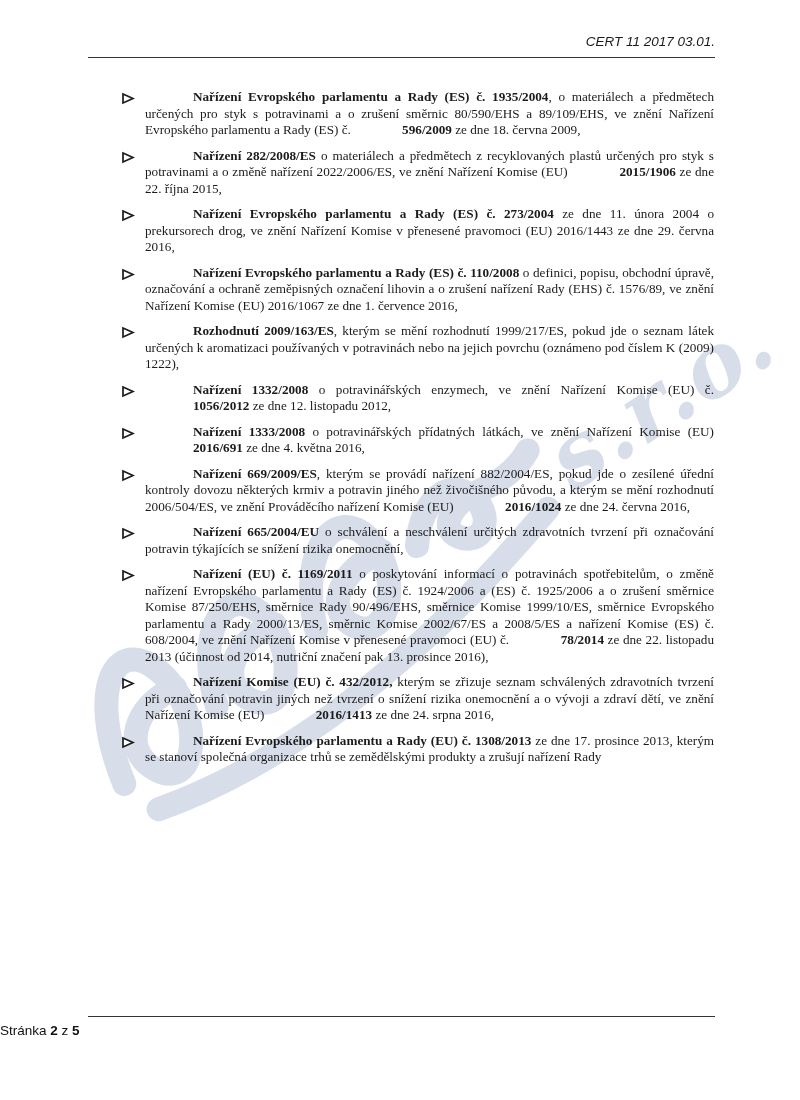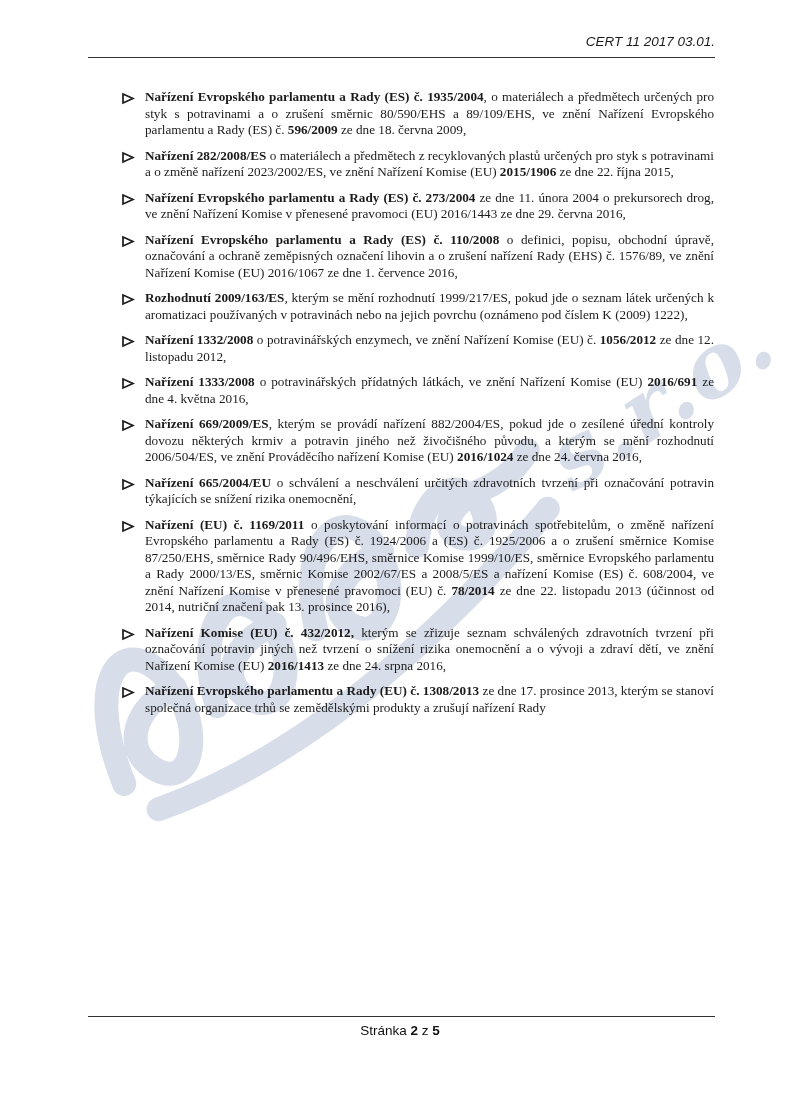--- a/index.html
+++ b/index.html
@@ -5,24 +5,24 @@
   html,body{margin:0;padding:0;background:#ffffff;}
   .page{position:relative;width:800px;height:1100px;background:#ffffff;overflow:hidden;
         font-family:"Liberation Serif",serif;color:#1b1b1b;}
   .watermark{position:absolute;left:0;top:0;z-index:0;pointer-events:none;}
   .header{position:absolute;top:34px;right:85px;z-index:1;
           font-family:"Liberation Sans",sans-serif;font-style:italic;font-size:13.5px;color:#1c1c1c;}
   .header-rule{position:absolute;top:57px;left:88px;right:85px;border-top:1.7px solid #333;z-index:1;}
   .list{position:absolute;top:89px;left:121px;width:593px;z-index:1;}
   .item{position:relative;padding-left:24px;margin-bottom:9px;font-size:13.2px;line-height:16.5px;}
   .item-text{text-align:justify;}
-  .item-text b{font-weight:bold;}
+  .item-text b{font-weight:bold;margin-left:48px;}
   .bullet{position:absolute;left:0;top:2px;width:14px;height:14px;display:inline-block;}
   .footer-rule{position:absolute;top:1016px;left:88px;right:85px;border-top:1.7px solid #333;z-index:1;}
-  .footer{position:absolute;top:1023px;left:0;width:100%;text-align:center;z-index:1;
+  .footer{position:absolute;top:1023px;left:0;width:100%;text-align:left;z-index:1;
           font-family:"Liberation Sans",sans-serif;font-size:13.5px;color:#111;}
   .footer b{font-weight:bold;}
 </style>
 </head>
 <body>
 
 <div class="page">
 
   <svg class="watermark" width="800" height="1100" viewBox="0 0 800 1100" aria-hidden="true">
     <g transform="rotate(-33 400 575)" stroke="#d7dde9" stroke-width="24" fill="none" stroke-linecap="round" stroke-linejoin="round">
@@ -44,21 +44,21 @@
       <div class="item">
         <span class="bullet"><svg width="14" height="14" viewBox="0 0 14 14">
             <path d="M2 3 L12 7.5 L2 12 Z" fill="#ffffff" stroke="#1b1b1b" stroke-width="1.7" stroke-linejoin="miter"></path>
           </svg></span>
         <div class="item-text"><b>Nařízení Evropského parlamentu a Rady (ES) č. 1935/2004</b><span>, o materiálech a předmětech určených pro styk s potravinami a o zrušení směrnic 80/590/EHS a 89/109/EHS, ve znění Nařízení Evropského parlamentu a Rady (ES) č. </span><b>596/2009</b><span> ze dne 18. června 2009,</span></div>
       </div>
       <div class="item">
         <span class="bullet"><svg width="14" height="14" viewBox="0 0 14 14">
             <path d="M2 3 L12 7.5 L2 12 Z" fill="#ffffff" stroke="#1b1b1b" stroke-width="1.7" stroke-linejoin="miter"></path>
           </svg></span>
-        <div class="item-text"><b>Nařízení 282/2008/ES</b><span> o materiálech a předmětech z recyklovaných plastů určených pro styk s potravinami a o změně nařízení 2023/2002/ES, ve znění Nařízení Komise (EU) </span><b>2015/1906</b><span> ze dne 22. října 2015,</span></div>
+        <div class="item-text"><b>Nařízení 282/2008/ES</b><span> o materiálech a předmětech z recyklovaných plastů určených pro styk s potravinami a o změně nařízení 2022/2006/ES, ve znění Nařízení Komise (EU) </span><b>2015/1906</b><span> ze dne 22. října 2015,</span></div>
       </div>
       <div class="item">
         <span class="bullet"><svg width="14" height="14" viewBox="0 0 14 14">
             <path d="M2 3 L12 7.5 L2 12 Z" fill="#ffffff" stroke="#1b1b1b" stroke-width="1.7" stroke-linejoin="miter"></path>
           </svg></span>
         <div class="item-text"><b>Nařízení Evropského parlamentu a Rady (ES) č. 273/2004</b><span> ze dne 11. února 2004 o prekursorech drog, ve znění Nařízení Komise v přenesené pravomoci (EU) 2016/1443 ze dne 29. června 2016,</span></div>
       </div>
       <div class="item">
         <span class="bullet"><svg width="14" height="14" viewBox="0 0 14 14">
             <path d="M2 3 L12 7.5 L2 12 Z" fill="#ffffff" stroke="#1b1b1b" stroke-width="1.7" stroke-linejoin="miter"></path>

